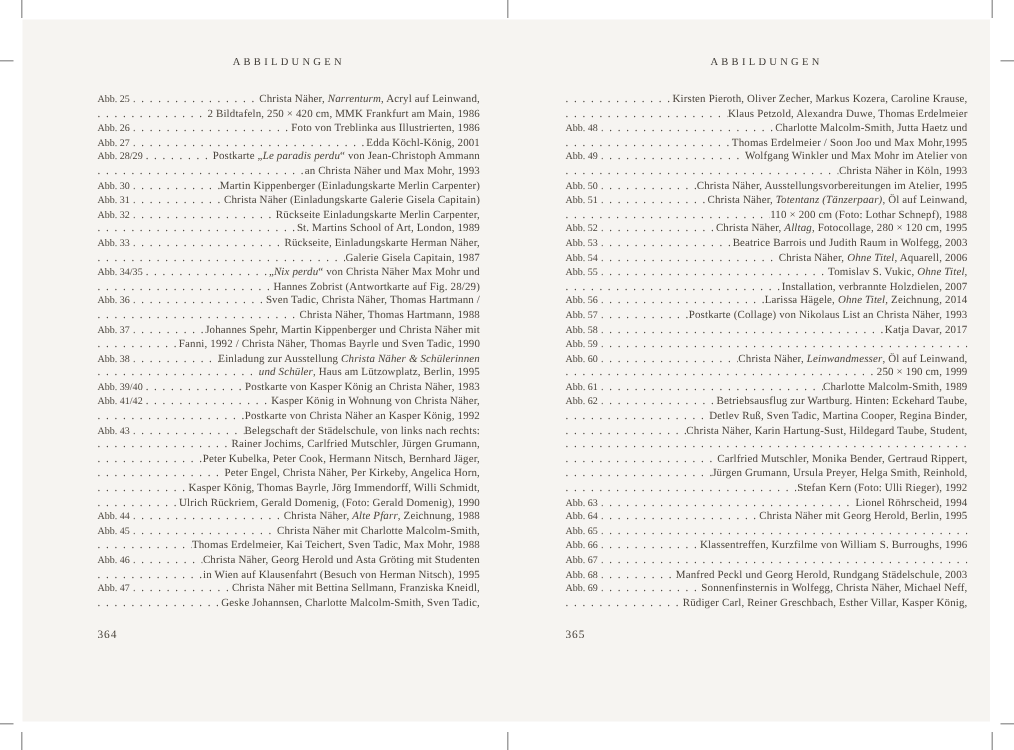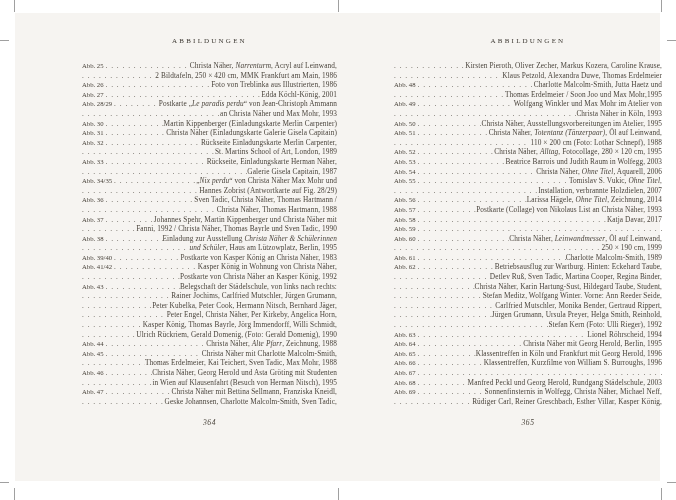--- a/index.html
+++ b/index.html
@@ -13,21 +13,21 @@
   .mark{position:absolute;background:var(--mark-color,#a0a0a0);}
   .mark.v{width:1px;height:12px;}
   .mark.h{height:1px;width:9px;}
   
   .page{
     position:absolute;top:13px;height:468px;
     background:var(--page-bg,#f6f4f1);
   }
   .page.left{left:15px;width:323px;}
   .page.right{left:338px;width:322px;}
-  .textblock{position:absolute;top:0;bottom:0;margin-left:17px;}
+  .textblock{position:absolute;top:0;bottom:0;}
   .page.left  .textblock{left:50px;width:255px;}
   .page.right .textblock{left:39px;width:268px;}
   .header{
     position:absolute;top:24px;left:0;right:0;
     text-align:center;
     font-size:7px;letter-spacing:2.2px;
     color:var(--header-color,#3e3a34);
   }
   .entries{position:absolute;top:48px;left:0;right:0;}
   .line{
@@ -43,23 +43,22 @@
     flex:1 1 auto;min-width:0;overflow:hidden;
     white-space:nowrap;font-size:7.3px;word-spacing:2px;
   }
   .text{
     flex:0 0 auto;white-space:nowrap;font-size:7.3px;
     letter-spacing:0.1px;
   }
   .text i{font-style:italic;}
   .pagenum{
     position:absolute;top:405px;left:0;right:0;
-    text-align:center;font-size:7.6px;letter-spacing:0.6px;
+    text-align:left;font-size:7.6px;letter-spacing:0.6px;
     color:var(--text-color,#4a443c);
-    font-style:italic;
   }
 </style>
 </head>
 <body>
 
 <div class="spread">
 
   <div class="mark v" style="left:14px;top:0;"></div>
   <div class="mark v" style="left:338px;top:0;"></div>
   <div class="mark v" style="left:661px;top:0;"></div>
@@ -380,21 +379,20 @@
             <span class="text"><span>Detlev Ruß, Sven Tadic, Martina Cooper, Regina Binder,</span></span>
           </div>
           <div class="line">
             <span class="label"></span>
             <span class="dots">. . . . . . . . . . . . . . . . . . . . . . . . . . . . . . . . . . . . . . . . . . . . . . . . . . . . . . . . . . . . . . . . . . . . . . . . . . . . . . . . </span>
             <span class="text"><span>Christa Näher, Karin Hartung-Sust, Hildegard Taube, Student,</span></span>
           </div>
           <div class="line">
             <span class="label"></span>
             <span class="dots">. . . . . . . . . . . . . . . . . . . . . . . . . . . . . . . . . . . . . . . . . . . . . . . . . . . . . . . . . . . . . . . . . . . . . . . . . . . . . . . . </span>
-            <span class="text"><span>Stefan Meditz, Wolfgang Winter. Vorne: Ann Reeder Seide,</span></span>
           </div>
           <div class="line">
             <span class="label"></span>
             <span class="dots">. . . . . . . . . . . . . . . . . . . . . . . . . . . . . . . . . . . . . . . . . . . . . . . . . . . . . . . . . . . . . . . . . . . . . . . . . . . . . . . . </span>
             <span class="text"><span>Carlfried Mutschler, Monika Bender, Gertraud Rippert,</span></span>
           </div>
           <div class="line">
             <span class="label"></span>
             <span class="dots">. . . . . . . . . . . . . . . . . . . . . . . . . . . . . . . . . . . . . . . . . . . . . . . . . . . . . . . . . . . . . . . . . . . . . . . . . . . . . . . . </span>
             <span class="text"><span>Jürgen Grumann, Ursula Preyer, Helga Smith, Reinhold,</span></span>
@@ -410,21 +408,20 @@
             <span class="text"><span>Lionel Röhrscheid, 1994</span></span>
           </div>
           <div class="line">
             <span class="label">Abb. 64</span>
             <span class="dots">. . . . . . . . . . . . . . . . . . . . . . . . . . . . . . . . . . . . . . . . . . . . . . . . . . . . . . . . . . . . . . . . . . . . . . . . . . . . . . . . </span>
             <span class="text"><span>Christa Näher mit Georg Herold, Berlin, 1995</span></span>
           </div>
           <div class="line">
             <span class="label">Abb. 65</span>
             <span class="dots">. . . . . . . . . . . . . . . . . . . . . . . . . . . . . . . . . . . . . . . . . . . . . . . . . . . . . . . . . . . . . . . . . . . . . . . . . . . . . . . . </span>
-            <span class="text"><span>Klassentreffen in Köln und Frankfurt mit Georg Herold, 1996</span></span>
           </div>
           <div class="line">
             <span class="label">Abb. 66</span>
             <span class="dots">. . . . . . . . . . . . . . . . . . . . . . . . . . . . . . . . . . . . . . . . . . . . . . . . . . . . . . . . . . . . . . . . . . . . . . . . . . . . . . . . </span>
             <span class="text"><span>Klassentreffen, Kurzfilme von William S. Burroughs, 1996</span></span>
           </div>
           <div class="line">
             <span class="label">Abb. 67</span>
             <span class="dots">. . . . . . . . . . . . . . . . . . . . . . . . . . . . . . . . . . . . . . . . . . . . . . . . . . . . . . . . . . . . . . . . . . . . . . . . . . . . . . . . </span>
           </div>

